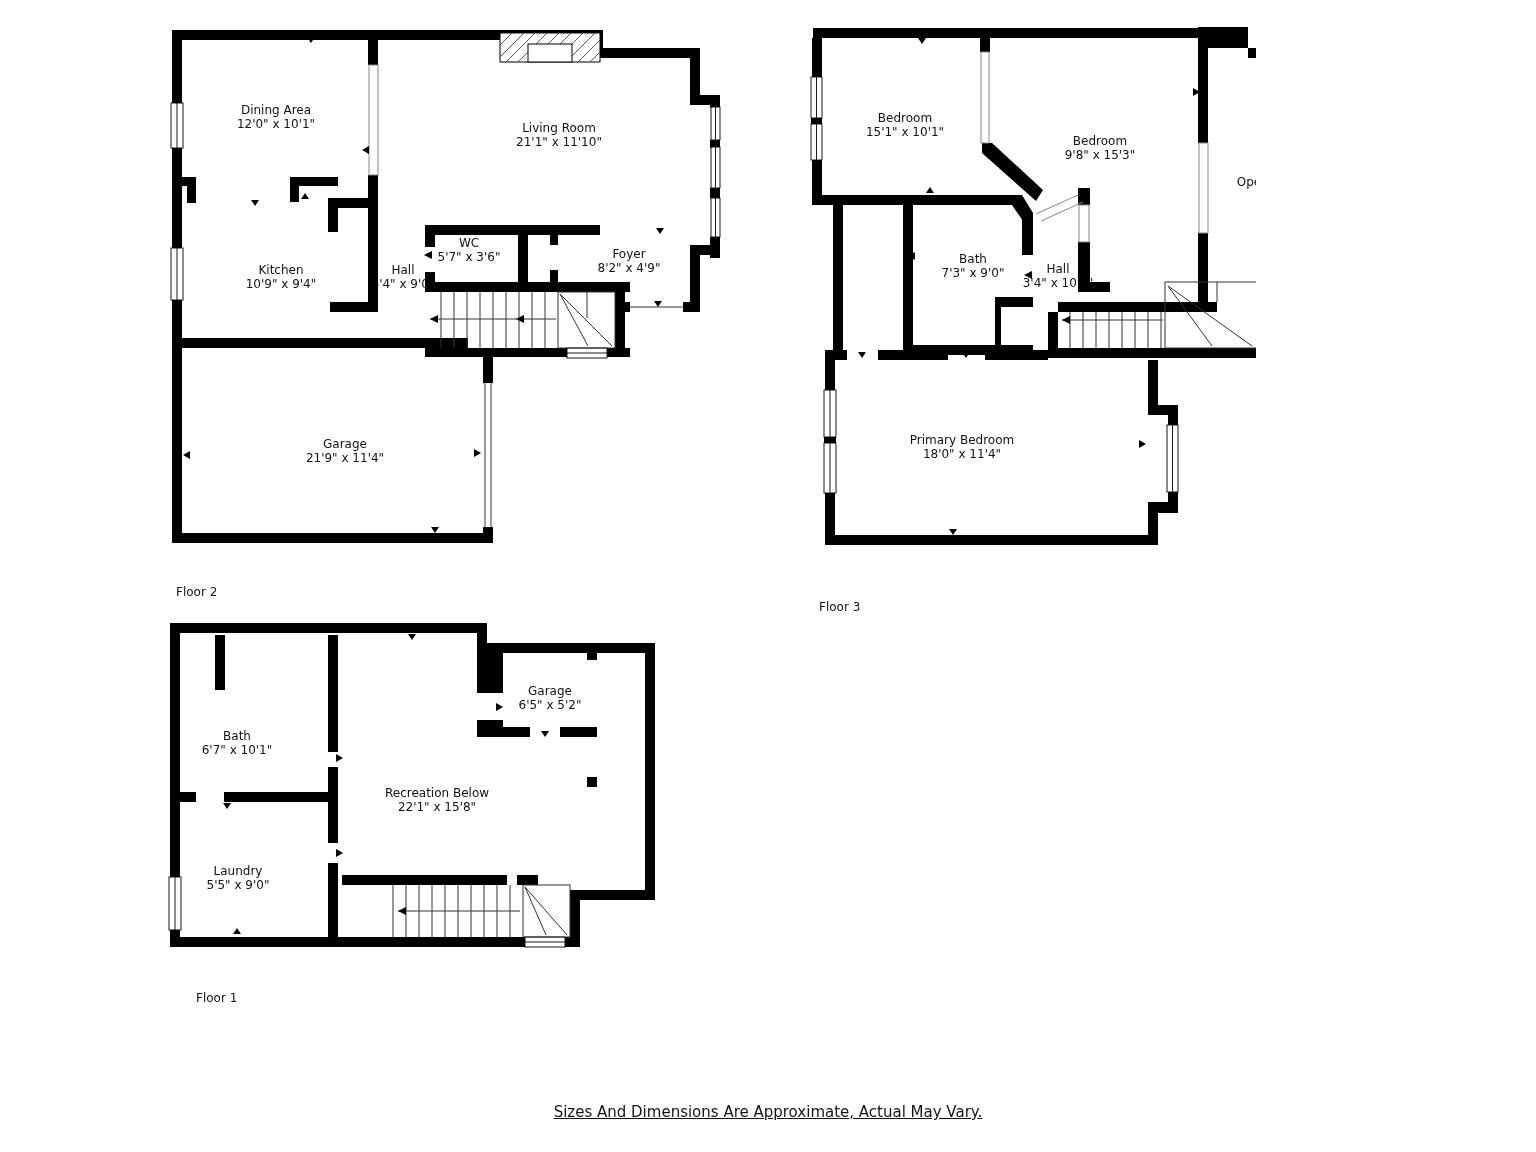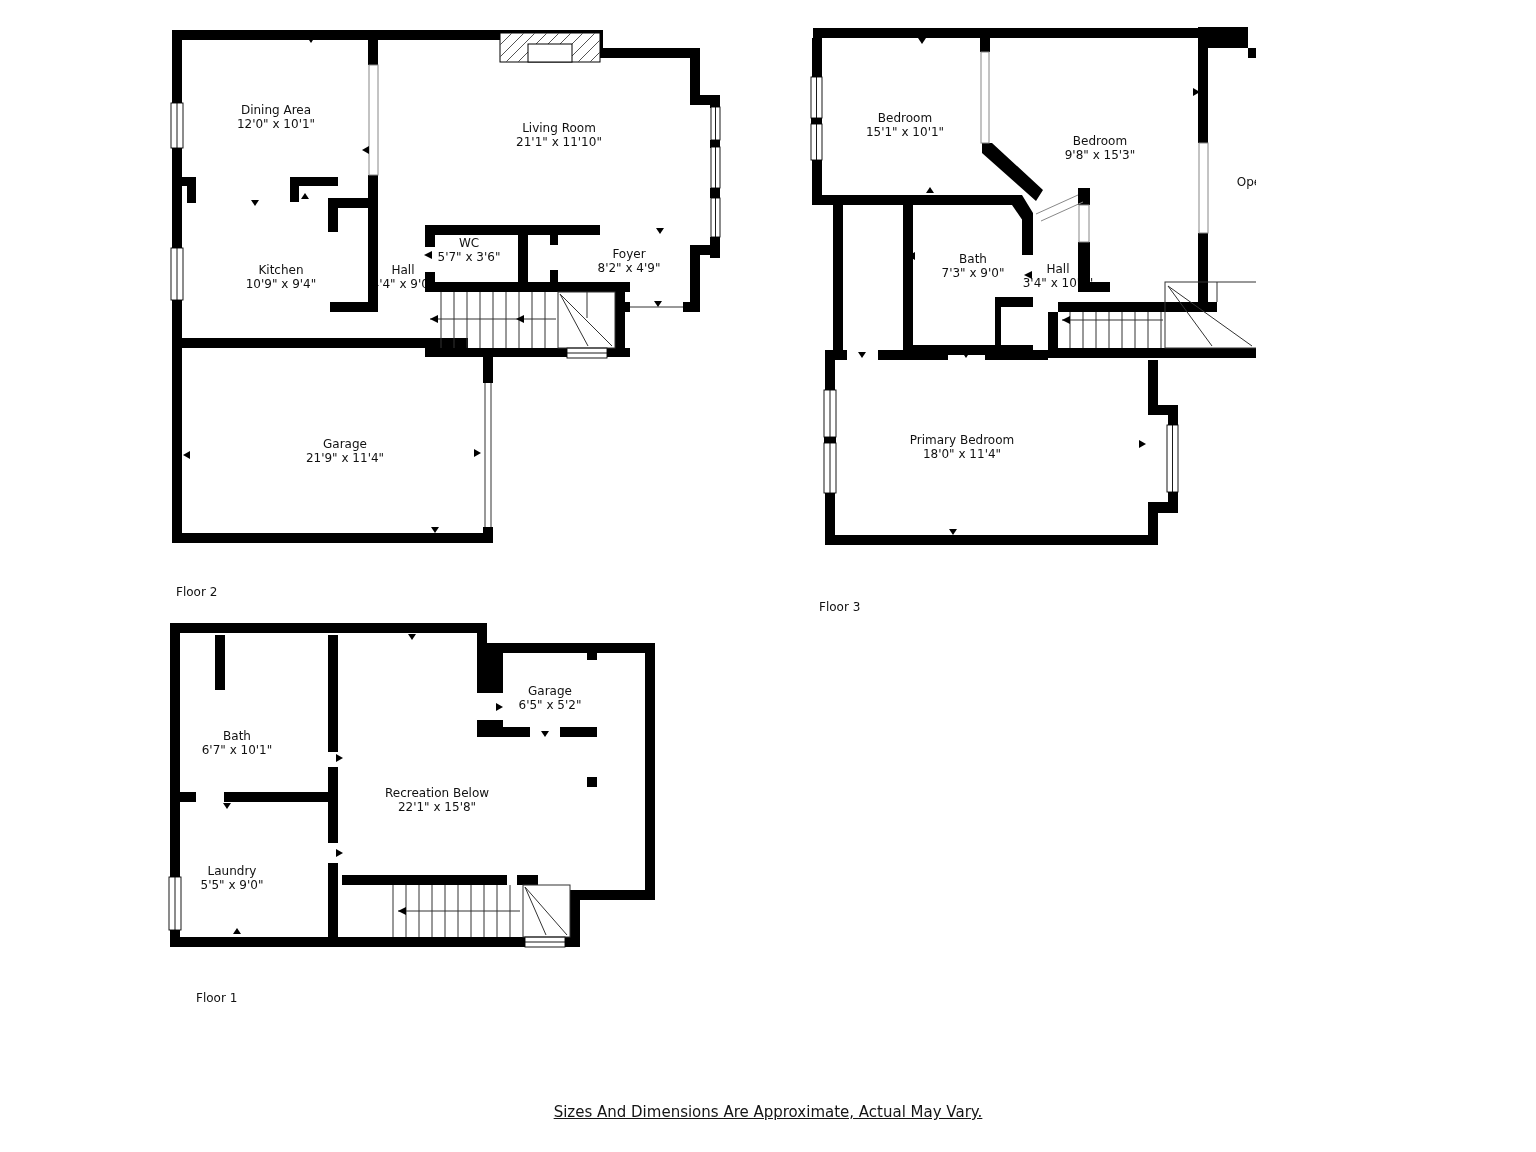--- a/index.html
+++ b/index.html
@@ -77,21 +77,21 @@
     <div>6'7" x 10'1"</div>
   </div>
   <div class="rl" style="left:550px;top:684px">
     <div>Garage</div>
     <div>6'5" x 5'2"</div>
   </div>
   <div class="rl" style="left:437px;top:786px">
     <div>Recreation Below</div>
     <div>22'1" x 15'8"</div>
   </div>
-  <div class="rl" style="left:232px;top:864px">
+  <div class="rl" style="left:238px;top:864px">
     <div>Laundry</div>
     <div>5'5" x 9'0"</div>
   </div>
 
   <div class="ft" style="left:176px;top:585px">Floor 2</div>
   <div class="ft" style="left:819px;top:600px">Floor 3</div>
   <div class="ft" style="left:196px;top:991px">Floor 1</div>
 
   <div class="footer" style="top:1103px">Sizes And Dimensions Are Approximate, Actual May Vary.</div>
   <div class="wm" style="left:1388px;top:1106px">Realcomp</div>

